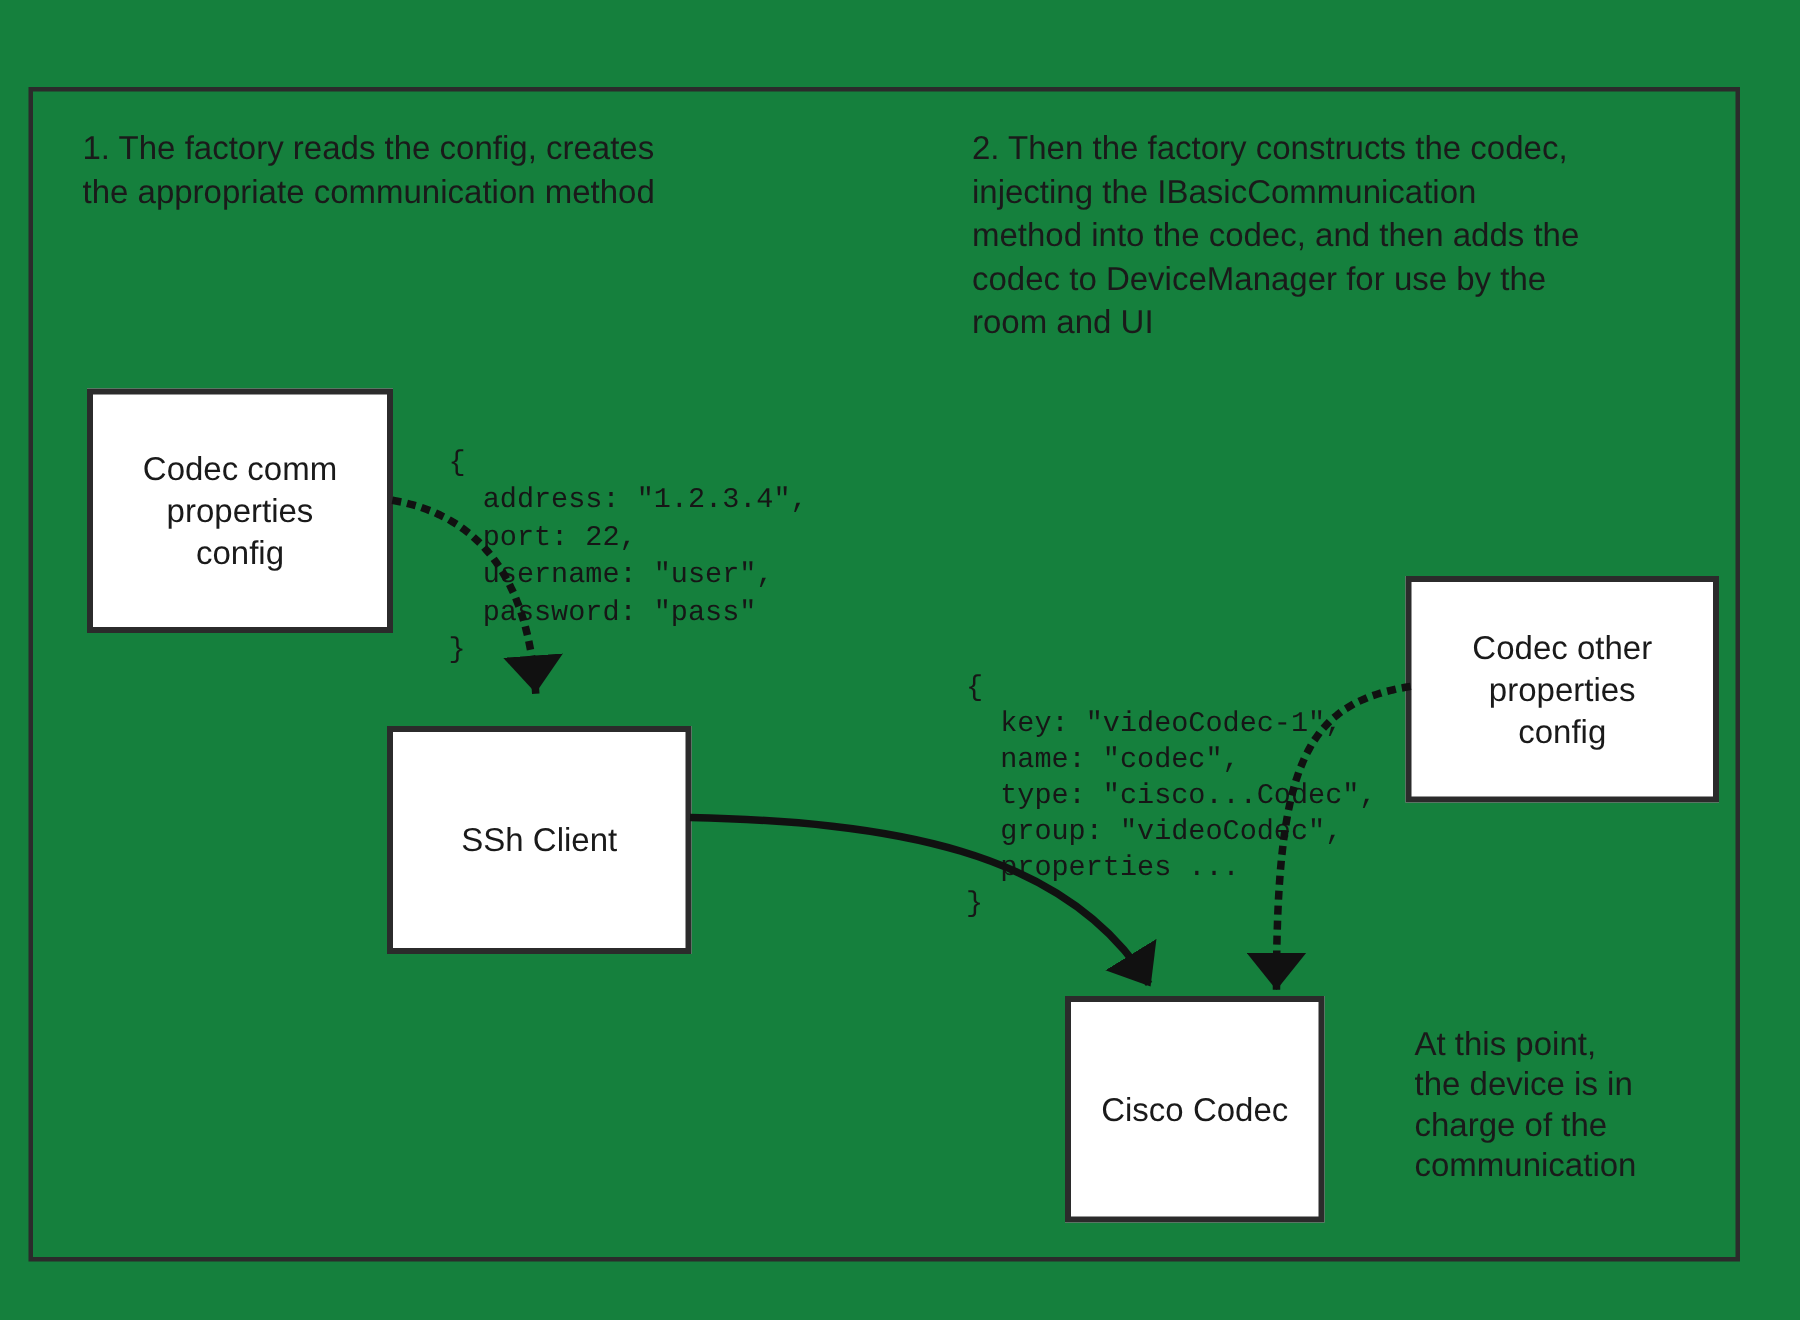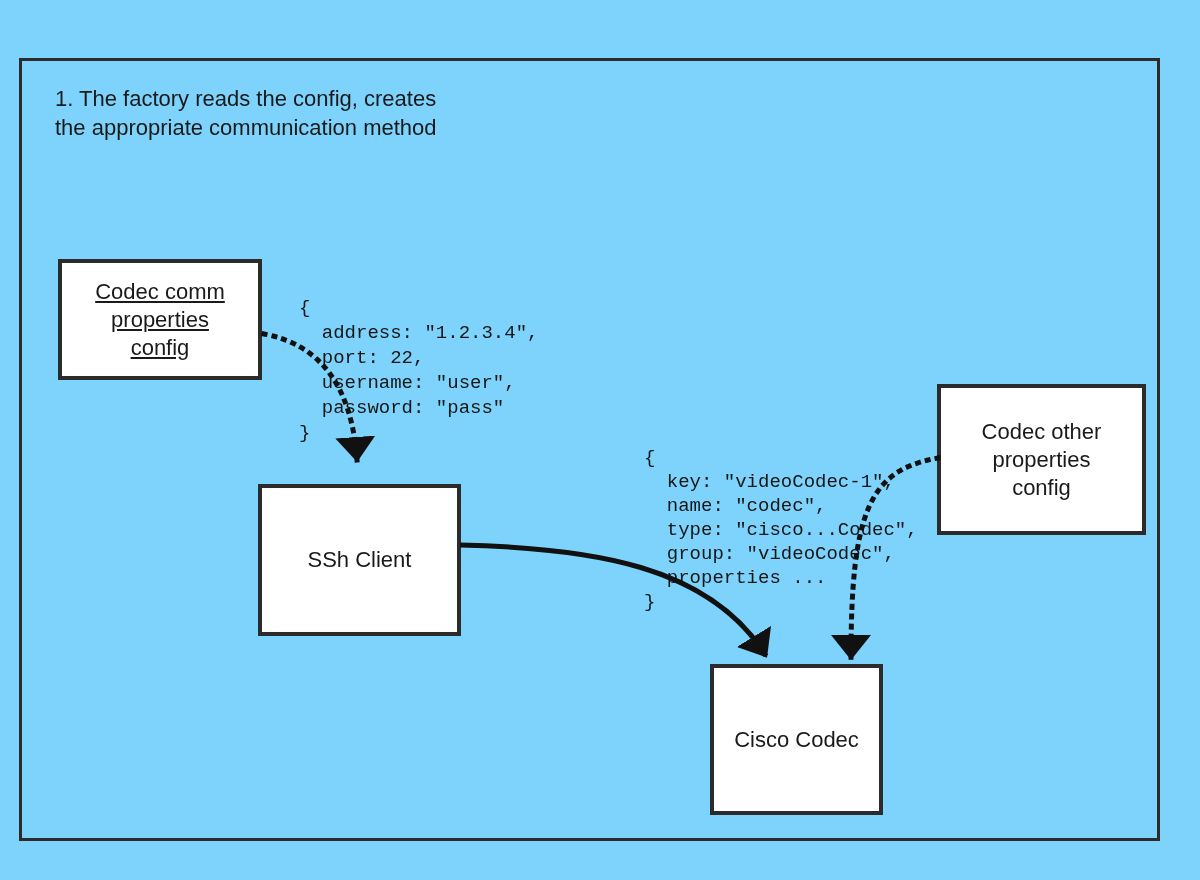--- a/index.html
+++ b/index.html
@@ -5,21 +5,21 @@
   html, body {
     margin: 0;
     padding: 0;
     background: #ffffff;
     font-family: "Liberation Sans", sans-serif;
   }
   .canvas {
     position: relative;
     width: 1200px;
     height: 880px;
-    background: #7dd3fc;
+    background: #15803d;
     overflow: hidden;
   }
   .frame {
     position: absolute;
     left: 19px;
     top: 58px;
     width: 1135px;
     height: 777px;
     border: 3px solid #2b2b2b;
     background: transparent;
@@ -41,21 +41,21 @@
     box-sizing: border-box;
     display: flex;
     align-items: center;
     justify-content: center;
     text-align: center;
     color: #1a1a1a;
     font-size: 22px;
     line-height: 28px;
     white-space: pre-line;
   }
-  .box-codec-comm { left: 58px;  top: 259px; width: 204px; height: 121px; text-decoration: underline; }
+  .box-codec-comm { left: 58px;  top: 259px; width: 204px; height: 163px; }
   .box-ssh        { left: 258px; top: 468px; width: 203px; height: 152px; margin-top: 16px; }
   .box-codec-other{ left: 937px; top: 384px; width: 209px; height: 151px; }
   .box-cisco      { left: 710px; top: 664px; width: 173px; height: 151px; }
   .code {
     position: absolute;
     margin: 0;
     color: #161616;
     font-family: "Liberation Mono", "DejaVu Sans Mono", monospace;
     font-size: 19px;
     line-height: 25px;
@@ -75,21 +75,30 @@
 </head>
 <body>
 
 <div class="canvas">
 
   <div class="frame"></div>
 
   <div class="note note1">1. The factory reads the config, creates
 the appropriate communication method</div>
 
+  <div class="note note2">2. Then the factory constructs the codec,
+injecting the IBasicCommunication
+method into the codec, and then adds the
+codec to DeviceManager for use by the
+room and UI</div>
 
+  <div class="note note3">At this point,
+the device is in
+charge of the
+communication</div>
 
   <pre class="code code-comm">{
   address: "1.2.3.4",
   port: 22,
   username: "user",
   password: "pass"
 }</pre>
 
   <pre class="code code-codec">{
   key: "videoCodec-1",

